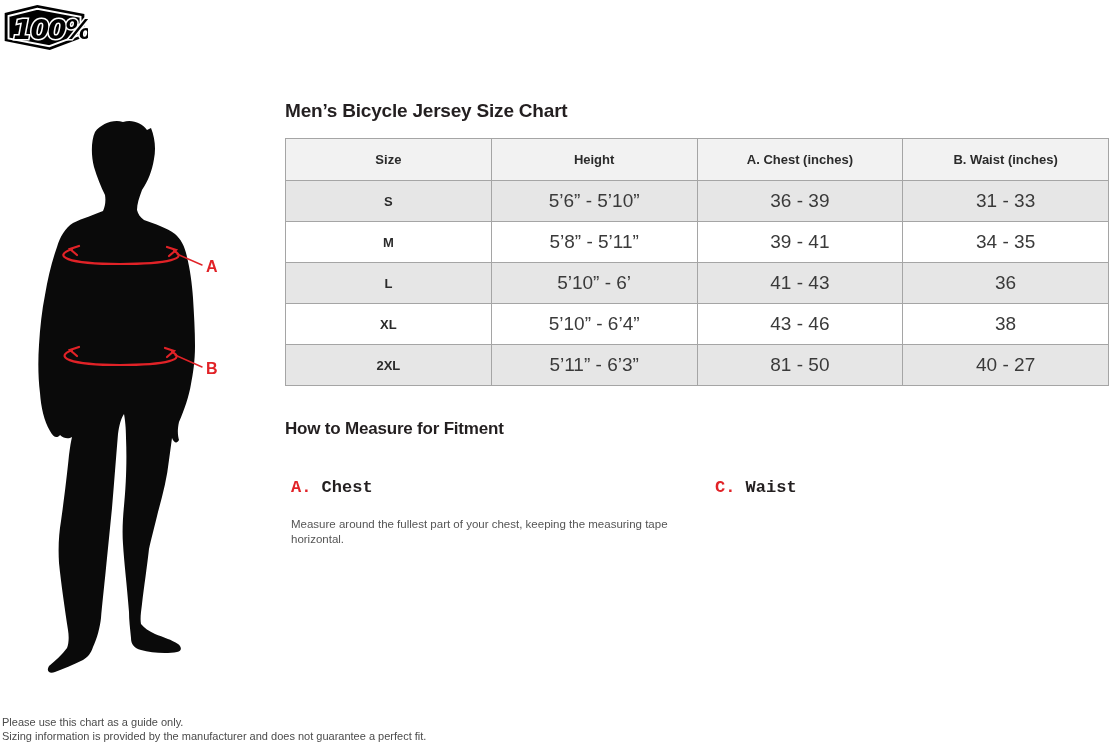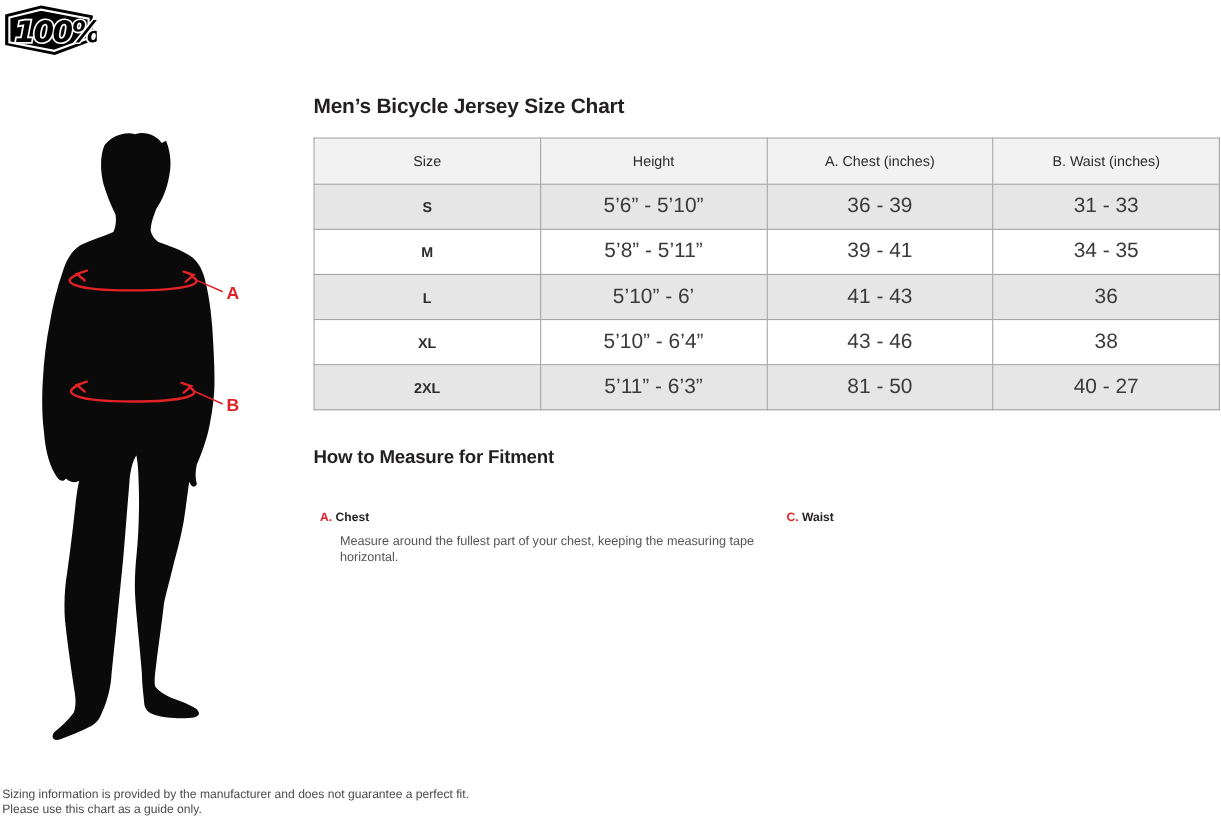--- a/index.html
+++ b/index.html
@@ -15,68 +15,68 @@
     position: absolute; left: 2px; top: 3px;
     width: 86px; height: 48px;
   }
   
   .figure-wrap {
     position: absolute; left: 30px; top: 115px;
     width: 200px; height: 575px;
   }
   
   .content {
-    position: absolute; left: 285px; top: 87px; width: 824px;
+    position: absolute; left: 285px; top: 100px; width: 824px;
   }
   .page-title {
     font-size: 19px; font-weight: bold; color: #231f20;
     letter-spacing: -0.2px;
     margin-bottom: 16px;
   }
   table.size-table {
     width: 824px;
     border-collapse: collapse;
     table-layout: fixed;
   }
   table.size-table th, table.size-table td {
     border: 1px solid #a5a5a5;
     text-align: center;
     vertical-align: middle;
   }
   table.size-table th {
     height: 42px;
     background: #f2f2f2;
-    font-size: 13px; font-weight: normal; color: #2b2b2b;
+    font-size: 13px; font-weight: bold; color: #2b2b2b;
   }
   table.size-table td {
     height: 41px;
     font-size: 19px; color: #3a3a3a;
     background: #ffffff;
   }
   table.size-table tbody tr:nth-child(odd) td { background: #e6e6e6; }
   table.size-table td.size-cell { font-weight: bold; font-size: 13px; color: #2b2b2b; }
 
   .measure-heading {
     font-size: 17px; font-weight: bold; color: #231f20;
     letter-spacing: -0.2px;
     margin-top: 33px;
     margin-bottom: 39px;
   }
   .measure-cols { display: flex; }
   .measure-col-left  { width: 420px; padding-left: 6px; }
   .measure-col-right { flex: 1; padding-left: 10px; }
   .measure-item-title {
-    font-size: 11px; font-weight: bold; color: #231f20;
-    margin-bottom: 8px;
+    font-size: 17px; font-weight: bold; color: #231f20;
+    margin-bottom: 20px;
+    font-family: Liberation Mono, monospace;
   }
   .measure-letter { color: #e12227; }
   .measure-desc {
     font-size: 11.5px; color: #555555; line-height: 15px;
     max-width: 385px;
-    margin-left: 18px;
   }
   
   .footer {
     position: absolute; left: 2px; top: 715px;
     font-size: 11px; color: #4b4b4b; line-height: 14px;
   }
 </style>
 </head>
 <body>
 
@@ -224,15 +224,15 @@
     <div class="measure-col-right">
       <div class="measure-item-title">
         <span class="measure-letter">C.</span>
         <span>Waist</span>
       </div>
     </div>
   </div>
 </div>
 
 <div class="footer">
+  <div>Please use this chart as a guide only.</div>
   <div>Sizing information is provided by the manufacturer and does not guarantee a perfect fit.</div>
-  <div>Please use this chart as a guide only.</div>
 </div>
 
 </body></html>

